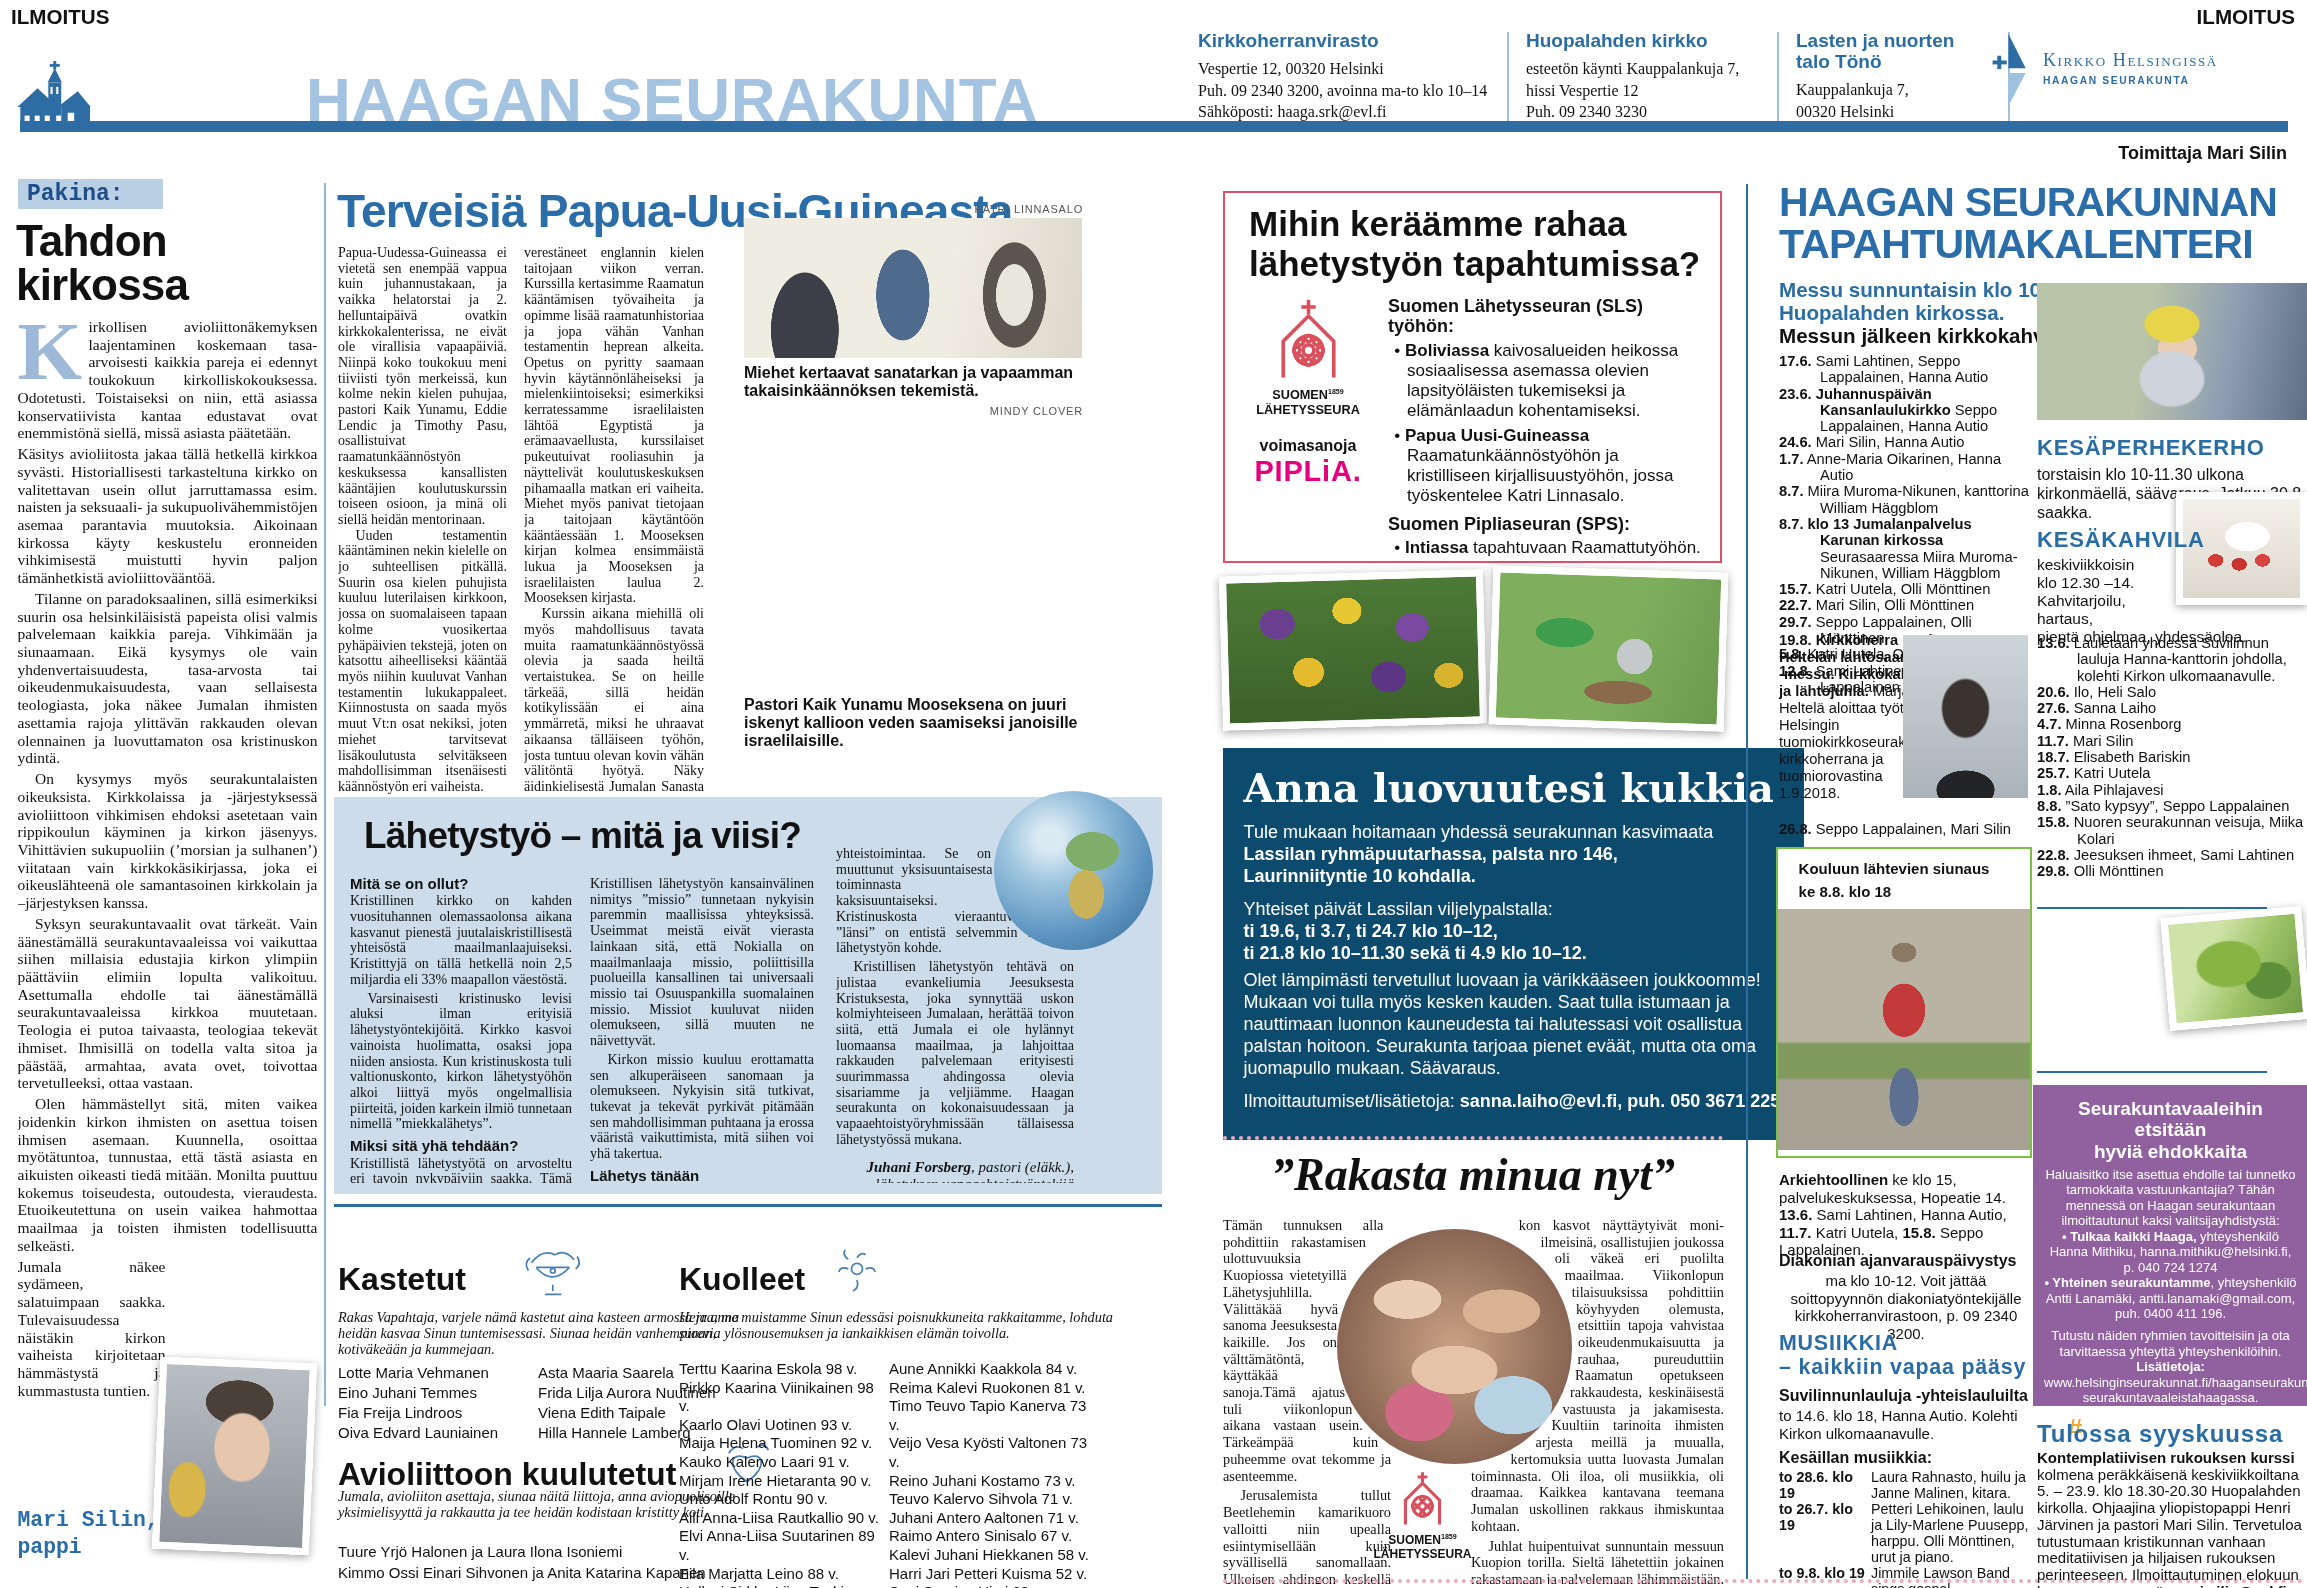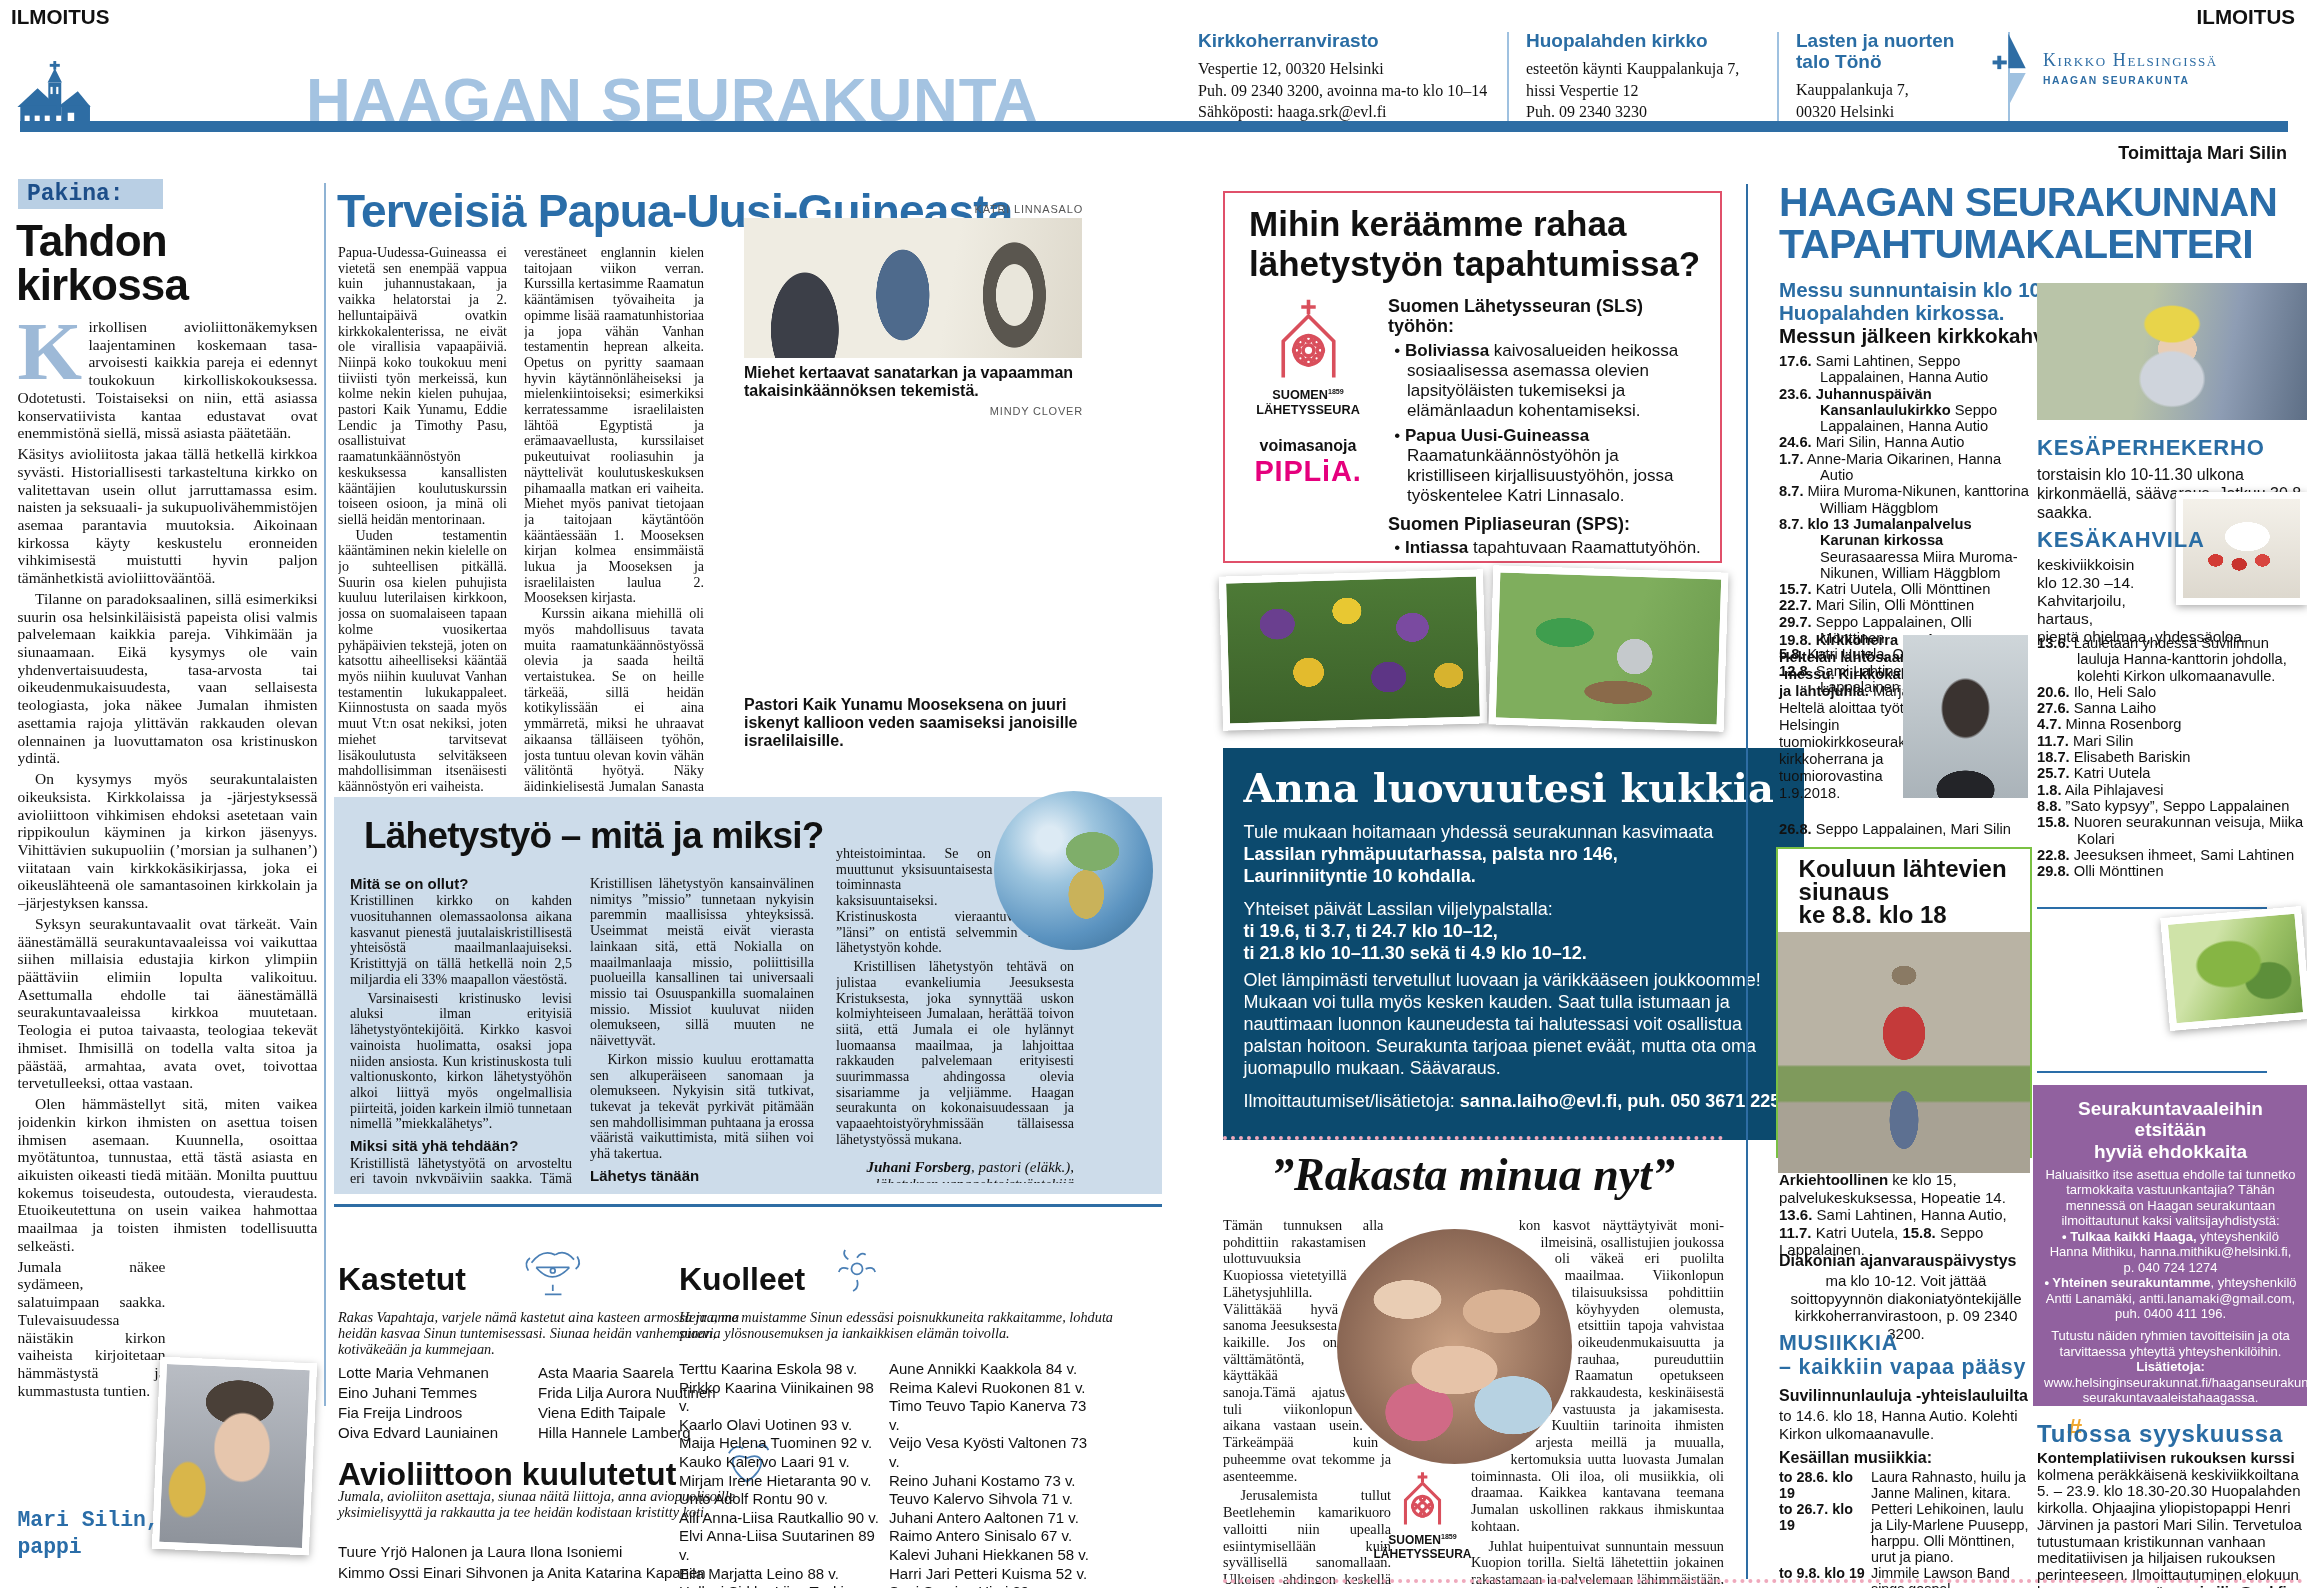--- a/index.html
+++ b/index.html
@@ -212,21 +212,21 @@
 
   </div>
   <div class="abs credit rt" style="left:874px;top:203px;width:209px;">KATRI LINNASALO</div>
   <div class="abs ph-writing" style="left:744px;top:218px;width:338px;height:140px;"></div>
   <div class="abs cap" style="left:744px;top:364px;width:337px;">Miehet kertaavat sanatarkan ja vapaamman takaisin­käännöksen tekemistä.</div>
   <div class="abs credit rt" style="left:874px;top:405px;width:209px;">MINDY CLOVER</div>
   <div class="abs ph-stones" style="left:744px;top:419px;width:338px;height:270px;"></div>
   <div class="abs cap" style="left:744px;top:696px;width:337px;">Pastori Kaik Yunamu Mooseksena on juuri iskenyt kallioon veden saamiseksi janoisille israelilaisille.</div>
 
   <div class="abs" style="left:334px;top:797px;width:828px;height:397px;background:#cddcea;">
-    <div class="abs sans b" style="left:30px;top:17.5px;font-size:37px;letter-spacing:-0.8px;">Lähetystyö – mitä ja miksi?</div>
+    <div class="abs sans b" style="left:30px;top:17.5px;font-size:37px;letter-spacing:-0.8px;">Lähetystyö – mitä ja viisi?</div>
     <div class="abs just ov" style="left:16px;top:79px;width:222px;height:307px;font-size:14px;line-height:15.7px;">
       <div class="sans b" style="font-size:15px;margin-bottom:1.6px;">Mitä se on ollut?</div>
       <p class="para">Kristillinen kirkko on kahden vuosituhannen olemassaolonsa aikana kasvanut pienestä juutalaiskristillisestä yhteisöstä maailmanlaajuiseksi. Kristittyjä on tällä hetkellä noin 2,5 miljardia eli 33% maapallon väestöstä.</p>
       <p class="para" style="text-indent:17.5px;">Varsinaisesti kristinusko levisi aluksi ilman erityisiä lähetystyöntekijöitä. Kirkko kasvoi vainoista huolimatta, osaksi jopa niiden ansiosta. Kun kristinuskosta tuli valtionuskonto, kirkon lähetystyöhön alkoi liittyä myös ongelmallisia piirteitä, joiden karkein ilmiö tunnetaan nimellä ”miekkalähetys”.</p>
       <div class="sans b" style="font-size:15px;margin:6.4px 0 1.6px;">Miksi sitä yhä tehdään?</div>
       <p class="para">Kristillistä lähetystyötä on arvosteltu eri tavoin nykypäiviin saakka. Tämä ilmenee väittäminä, kuten esim. ”Kaikki uskonnot johtavat yhteen Jumalaan, joten lähetystyötä ei tarvita”, tai ”Lähetystyö on käännyttämistä”.</p>
     </div>
     <div class="abs just ov" style="left:256px;top:79px;width:224px;height:307px;font-size:14px;line-height:15.7px;">
       <p class="para">Kristillisen lähetystyön kansainvälinen nimitys ”missio” tunnetaan nykyisin paremmin maallisissa yhteyksissä. Useimmat meistä eivät vierasta lainkaan sitä, että Nokialla on maailmanlaaja missio, poliittisilla puolueilla kansallinen tai universaali missio tai Osuuspankilla suomalainen missio. Missiot kuuluvat niiden olemukseen, sillä muuten ne näivettyvät.</p>
       <p class="para" style="text-indent:17.5px;">Kirkon missio kuuluu erottamatta sen alkuperäiseen sanomaan ja olemukseen. Nykyisin sitä tutkivat, tukevat ja tekevät pyrkivät pitämään sen mahdollisimman puhtaana ja erossa vääristä vaikuttimista, mitä siihen voi yhä takertua.</p>
@@ -425,21 +425,21 @@
       <p class="ev"><span class="b">12.8.</span> <span class="b"></span><span>Sami Lahtinen, Seppo Lappalainen</span></p>
     </div>
   <div class="abs sans" style="left:1779px;top:632px;width:163px;font-size:14.7px;line-height:17px;">
     <span class="b">19.8. Kirkkoherra Marja Heltelän lähtösaarna ja -messu. Kirkkokahvit ja lähtöjuhla.</span>
     <span>Marja Heltelä aloittaa työt Helsingin tuomiokirkkoseurakunnan kirkkoherrana ja tuomiorovastina 1.9.2018.</span>
   </div>
   <div class="abs ph-marja" style="left:1903px;top:635px;width:125px;height:163px;"></div>
   <p class="abs ev" style="left:1779px;top:821px;width:254px;"><span class="b">26.8.</span> <span>Seppo Lappalainen, Mari Silin</span></p>
 
   <div class="abs" style="left:1776px;top:847px;width:256px;height:311px;border:2.4px solid #7ac143;box-sizing:border-box;background:#fff;">
-    <div class="sans b" style="font-size:24px;line-height:23px;padding:8px 0 6.4px 20.6px;">
+    <div class="sans b" style="font-size:15px;line-height:23px;padding:8px 0 6.4px 20.6px;">
       <div>Kouluun lähtevien siunaus</div>
       <div>ke 8.8. klo 18</div>
     </div>
     <div class="ph-backpack" style="width:100%;height:241px;"></div>
   </div>
 
   <div class="abs sans" style="left:1779px;top:1171px;width:254px;font-size:15px;line-height:17.5px;">
     <span class="b">Arkiehtoollinen</span><span> ke klo 15,</span><br>
     <span>palvelukeskuksessa, Hopeatie 14.</span><br>
     <span class="b">13.6.</span><span> Sami Lahtinen, Hanna Autio,</span><br>

